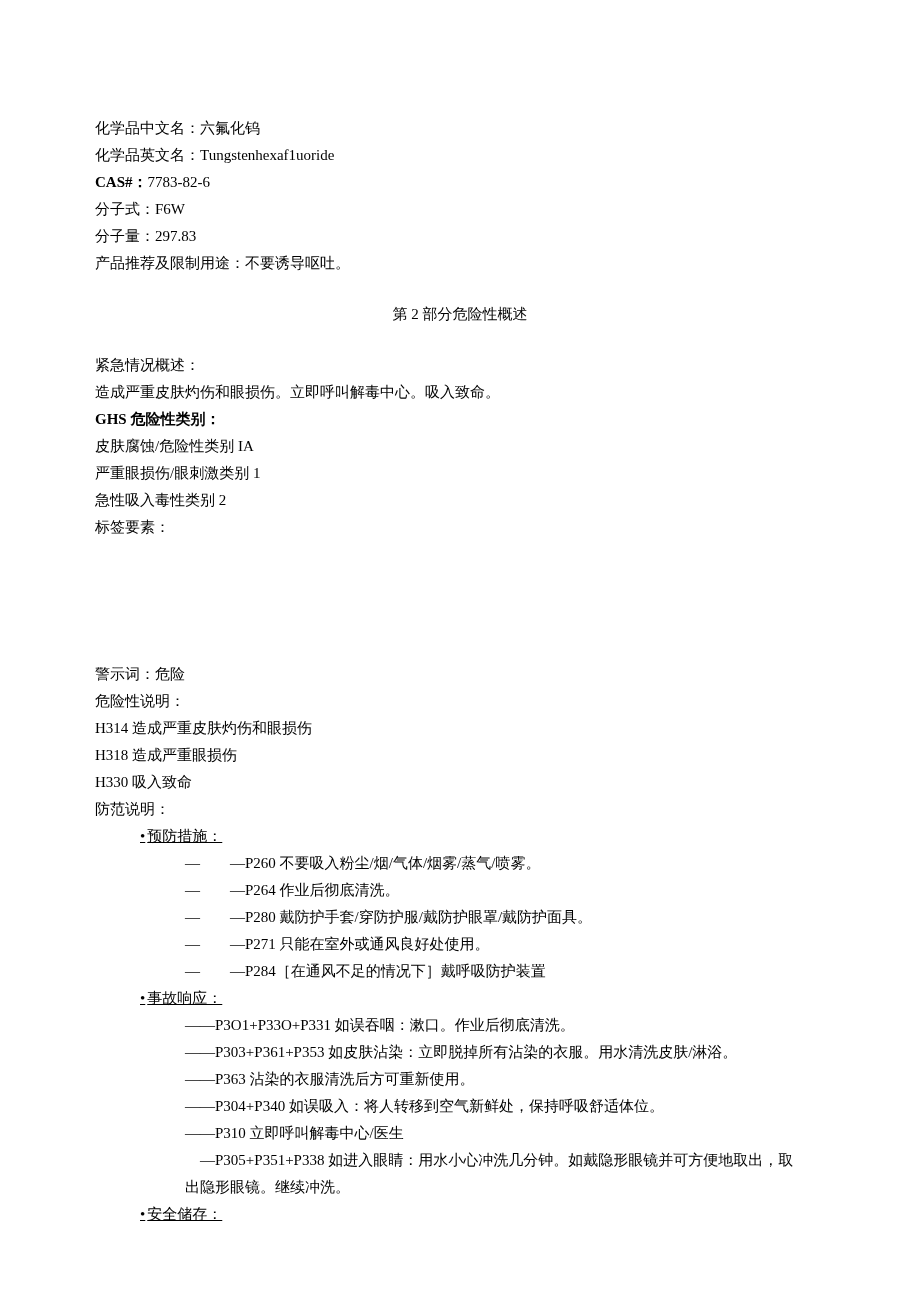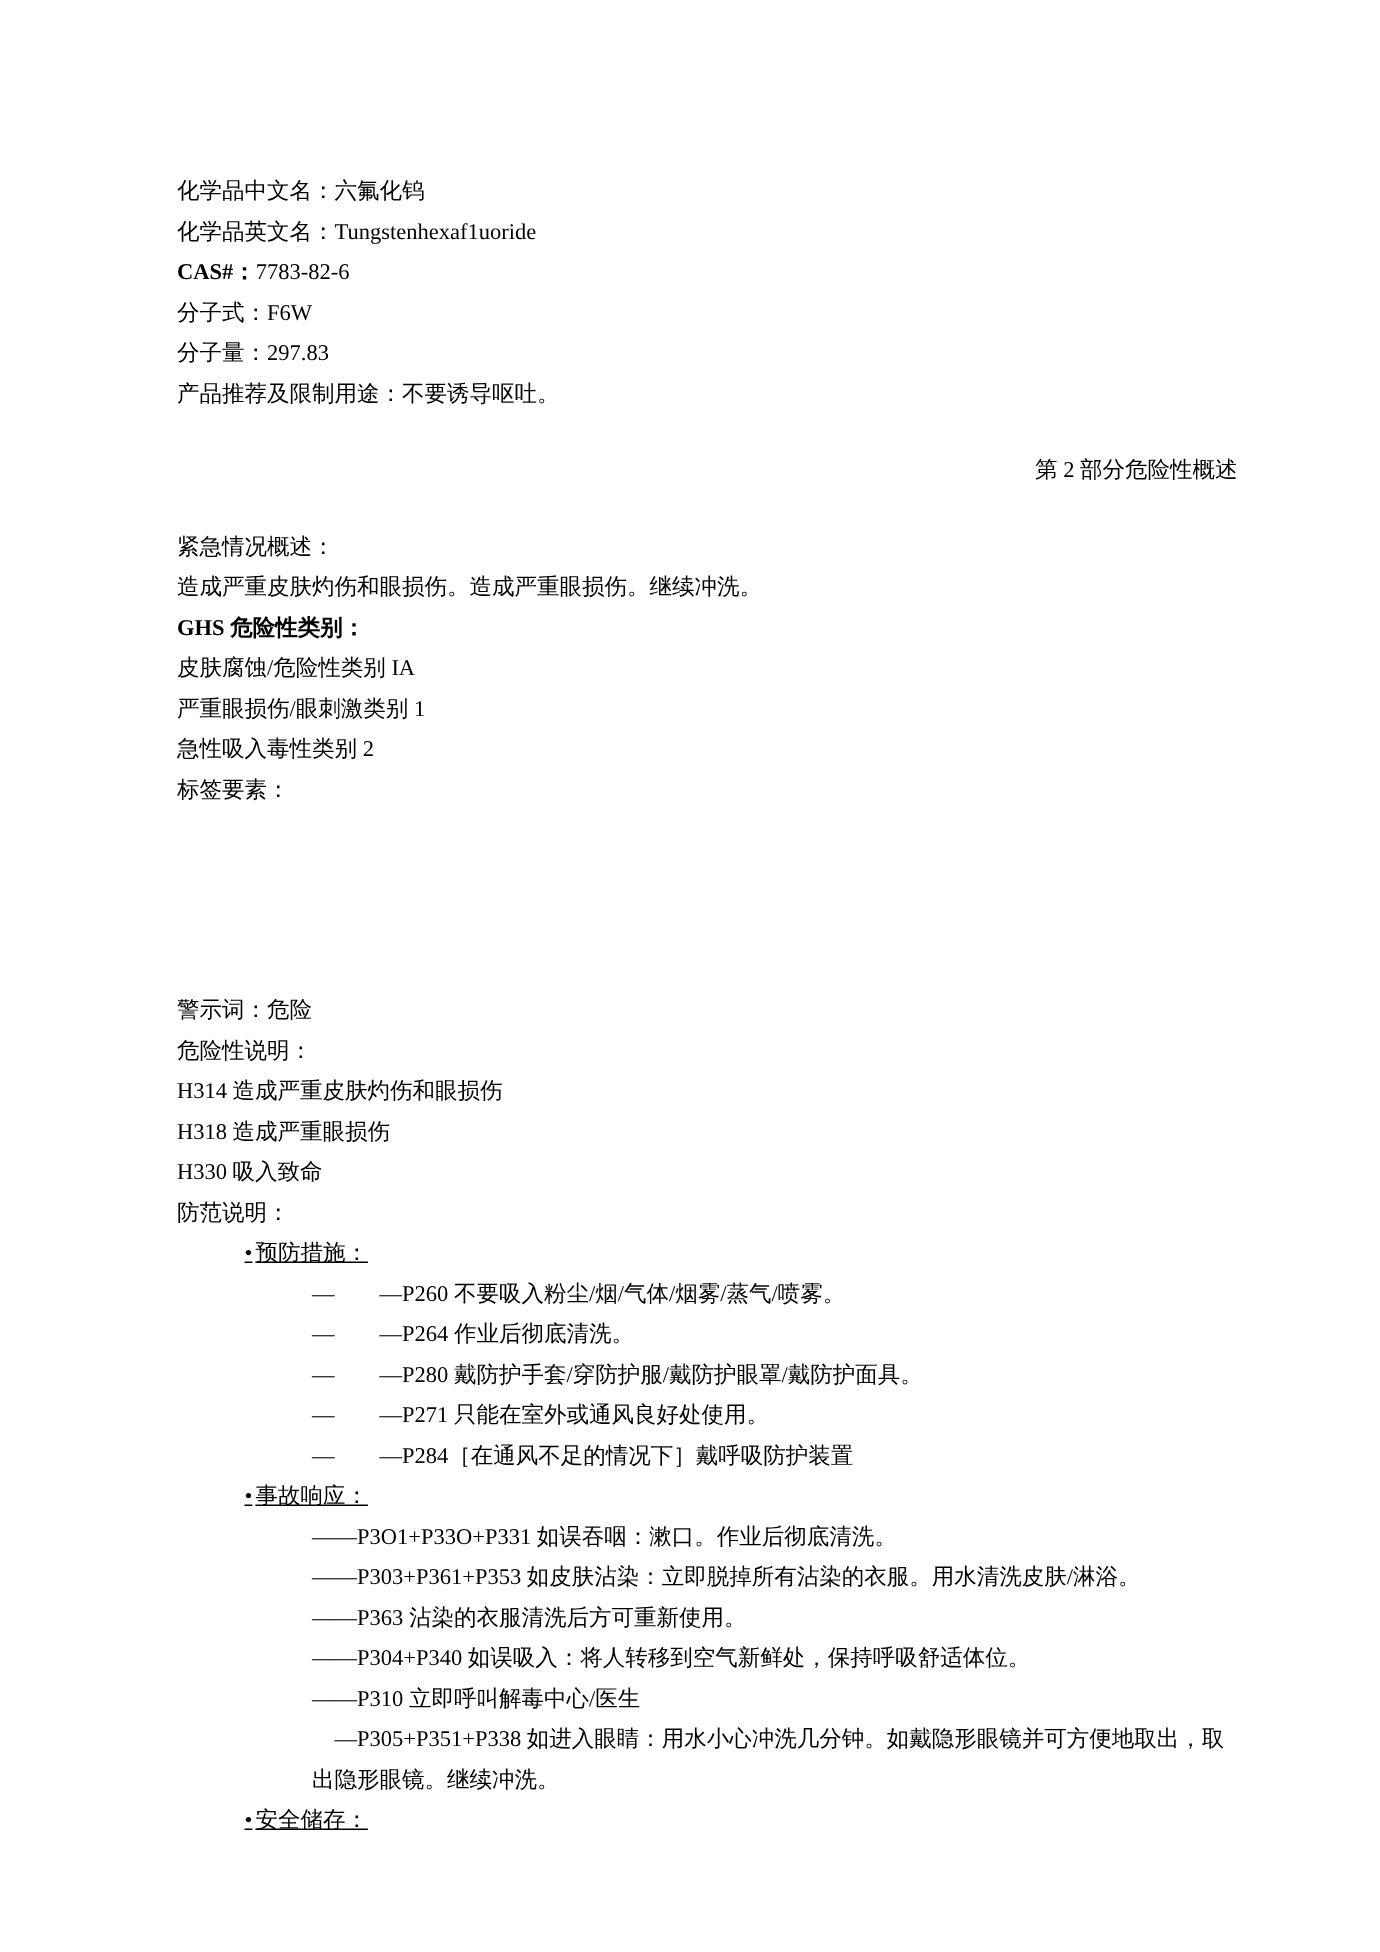--- a/index.html
+++ b/index.html
@@ -7,24 +7,24 @@
       font-family: "SimSun", "宋体", serif;
       font-size: 15px;
       line-height: 1.8;
       color: #000;
       background: #fff;
       padding: 115px 95px 60px 95px;
       width: 920px;
     }
     .bold { font-weight: bold; }
     .section-title {
-      text-align: right;
+      text-align: center;
       margin: 24px 0 24px 0;
     }
-    .para { margin-bottom: 0; margin-left: 23px; }
+    .para { margin-bottom: 0; }
     .indent1 { padding-left: 3em; text-decoration: underline; }
     .indent2 { padding-left: 6em; }
     .bullet::before { content: "•"; margin-right: 2px; }
     .dash { display: inline-block; width: 2em; }
     .big-spacer { height: 120px; }
   </style>
 </head>
 <body>
 
 <div class="para">
@@ -42,21 +42,21 @@
 <div class="para">
   <span>分子量：</span><span>297.83</span>
 </div>
 <div class="para">
   <span>产品推荐及限制用途：</span><span>不要诱导呕吐。</span>
 </div>
 
 <div class="section-title">第 2 部分危险性概述</div>
 
 <div class="para">紧急情况概述：</div>
-<div class="para">造成严重皮肤灼伤和眼损伤。造成严重眼损伤。继续冲洗。</div>
+<div class="para">造成严重皮肤灼伤和眼损伤。立即呼叫解毒中心。吸入致命。</div>
 
 <div class="para bold">GHS 危险性类别：</div>
 <div class="para">皮肤腐蚀/危险性类别 IA</div>
 <div class="para">严重眼损伤/眼刺激类别 1</div>
 <div class="para">急性吸入毒性类别 2</div>
 <div class="para">标签要素：</div>
 
 <div class="big-spacer"></div>
 
 <div class="para">

